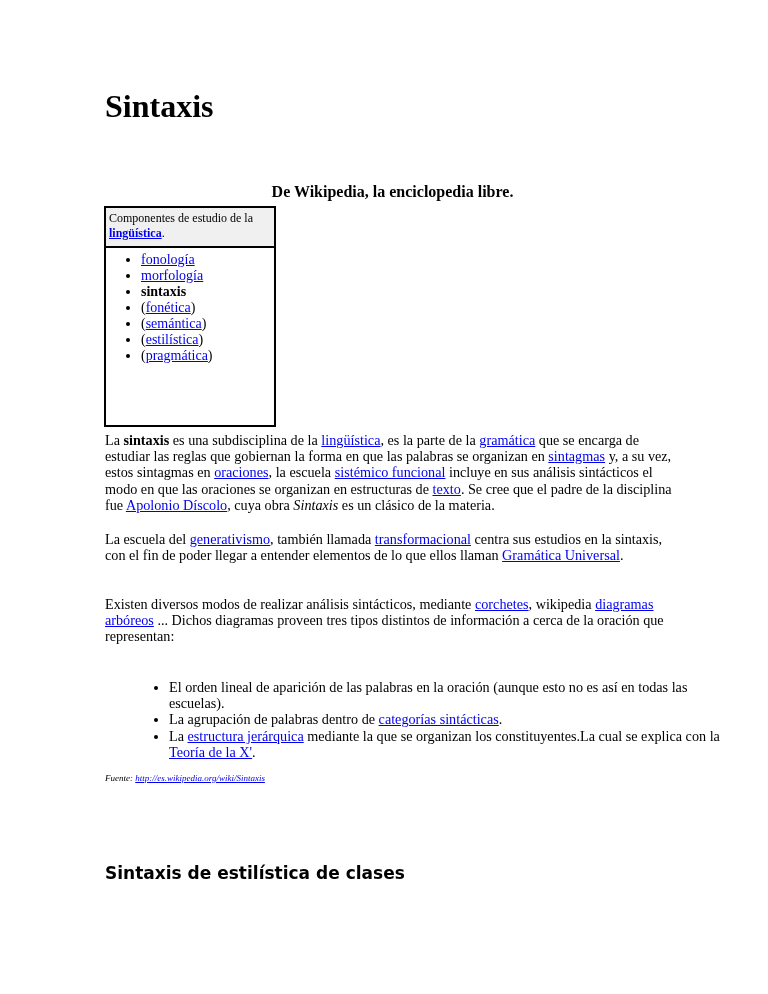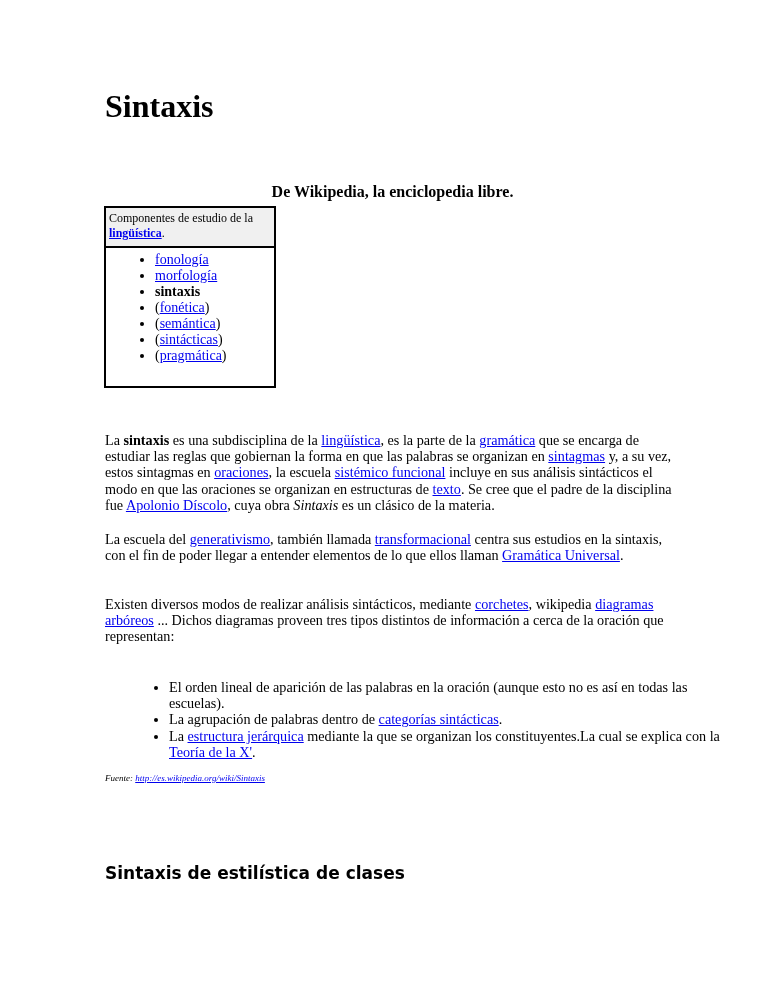--- a/index.html
+++ b/index.html
@@ -12,30 +12,30 @@
   .page { position: absolute; left: 105px; top: 0; width: 575px; }
   h1.title {
     position: absolute; left: 0; top: 86px; margin: 0;
     font-size: 32px; font-weight: bold; line-height: 40px;
   }
   .subtitle {
     position: absolute; left: 0; top: 182px; width: 575px; margin: 0;
     text-align: center; font-size: 16px; font-weight: bold; line-height: 20px; font-family: Liberation Serif, serif;
   }
   .infobox {
-    position: absolute; left: -1px; top: 206px; width: 172px; height: 182px;
+    position: absolute; left: -1px; top: 206px; width: 172px; height: 221px;
     border: 2px solid #000; box-sizing: border-box; background: #fff;
   }
   .infobox-head {
     background: #f0f0f0; font-size: 12px; line-height: 15px;
     padding: 3px 3px 5px 3px; border-bottom: 2px solid #000; height: 32px; box-sizing: border-box;
     height: 40px;
   }
   .infobox-head a { font-weight: bold; }
-  .infobox ul { margin: 4px 0 0 0; padding-left: 49px; font-size: 14px; line-height: 16px; }
+  .infobox ul { margin: 4px 0 0 0; padding-left: 35px; font-size: 14px; line-height: 16px; }
   .infobox li { list-style: disc; }
   .para {
     position: absolute; left: 0; width: 572px; margin: 0;
     font-size: 14.2px; line-height: 16.2px;
   }
   .p1 { top: 432px; }
   .p2 { top: 531px; }
   .p3 { top: 596px; }
   ul.points {
     position: absolute; left: 16px; top: 679px; width: 572px; margin: 0;
@@ -60,21 +60,21 @@
   <p class="subtitle">De Wikipedia, la enciclopedia libre.</p>
 
   <div class="infobox">
     <div class="infobox-head"><span>Componentes de estudio de la </span><a href="#">lingüística</a><span>.</span></div>
     <ul>
       <li><a href="#">fonología</a></li>
       <li><a href="#">morfología</a></li>
       <li><b>sintaxis</b></li>
       <li><span>(</span><a href="#">fonética</a><span>)</span></li>
       <li><span>(</span><a href="#">semántica</a><span>)</span></li>
-      <li><span>(</span><a href="#">sintácticas</a><span>)</span></li>
+      <li><span>(</span><a href="#">estilística</a><span>)</span></li>
       <li><span>(</span><a href="#">pragmática</a><span>)</span></li>
     </ul>
   </div>
 
   <p class="para p1"><span>La </span><b>sintaxis</b><span> es una subdisciplina de la </span><a href="#">lingüística</a><span>, es la parte de la </span><a href="#">gramática</a><span> que se encarga de estudiar las reglas que gobiernan la forma en que las palabras se organizan en </span><a href="#">sintagmas</a><span> y, a su vez, estos sintagmas en </span><a href="#">oraciones</a><span>, la escuela </span><a href="#">sistémico funcional</a><span> incluye en sus análisis sintácticos el modo en que las oraciones se organizan en estructuras de </span><a href="#">texto</a><span>. Se cree que el padre de la disciplina fue </span><a href="#">Apolonio Díscolo</a><span>, cuya obra </span><i>Sintaxis</i><span> es un clásico de la materia.</span></p>
 
   <p class="para p2"><span>La escuela del </span><a href="#">generativismo</a><span>, también llamada </span><a href="#">transformacional</a><span> centra sus estudios en la sintaxis, con el fin de poder llegar a entender elementos de lo que ellos llaman </span><a href="#">Gramática Universal</a><span>.</span></p>
 
   <p class="para p3"><span>Existen diversos modos de realizar análisis sintácticos, mediante </span><a href="#">corchetes</a><span>, wikipedia </span><a href="#">diagramas arbóreos</a><span> ... Dichos diagramas proveen tres tipos distintos de información a cerca de la oración que representan:</span></p>
 

